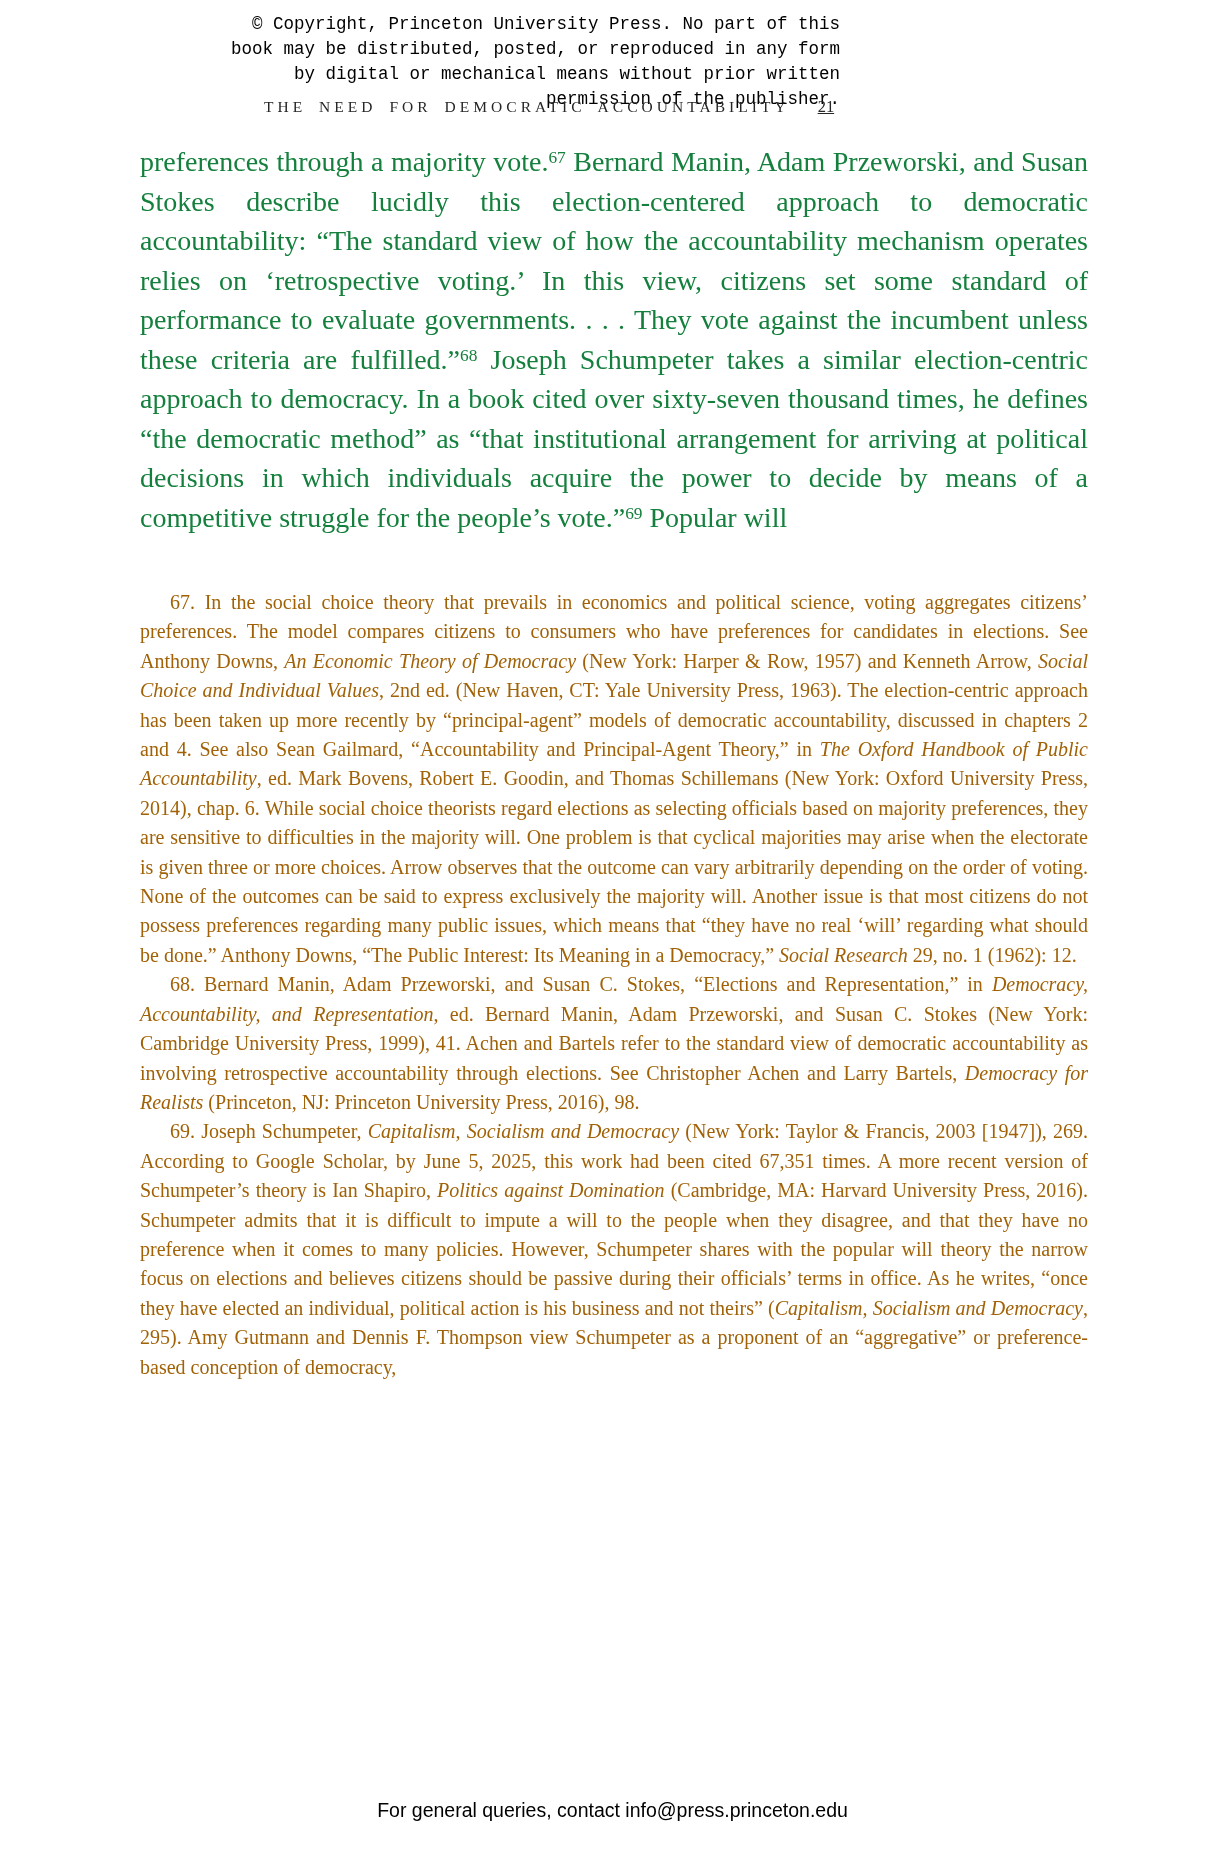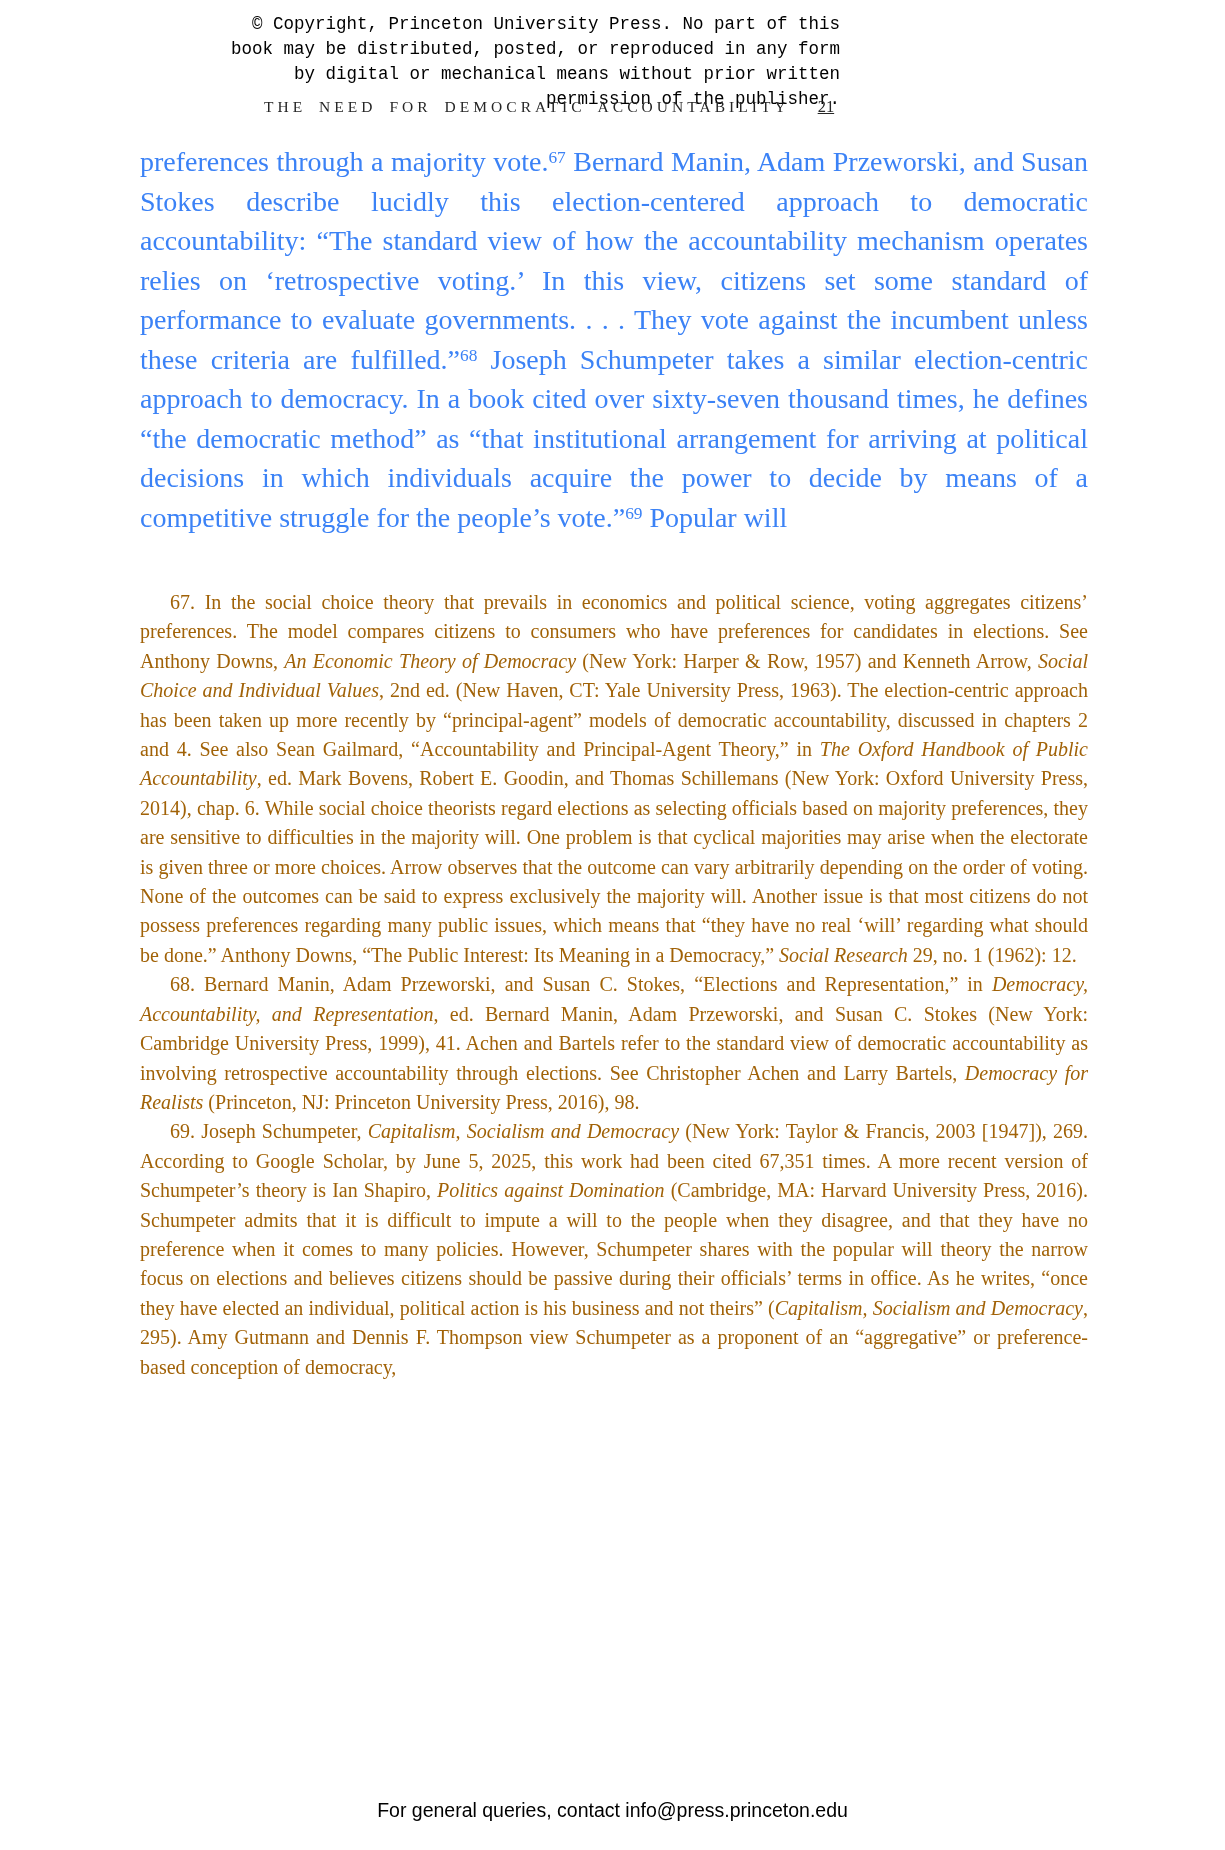--- a/index.html
+++ b/index.html
@@ -47,21 +47,21 @@
     text-decoration: underline;
   }
   .body-text {
     position: absolute;
     left: 140px;
     top: 142px;
     width: 948px;
     font-size: 28px;
     line-height: 39.5px;
     text-align: justify;
-    color: #3b82f6;
+    color: #15803d;
   }
   sup {
     font-size: 0.62em;
     line-height: 0;
     position: relative;
     top: -0.45em;
     vertical-align: baseline;
   }
   .footnotes {
     position: absolute;

